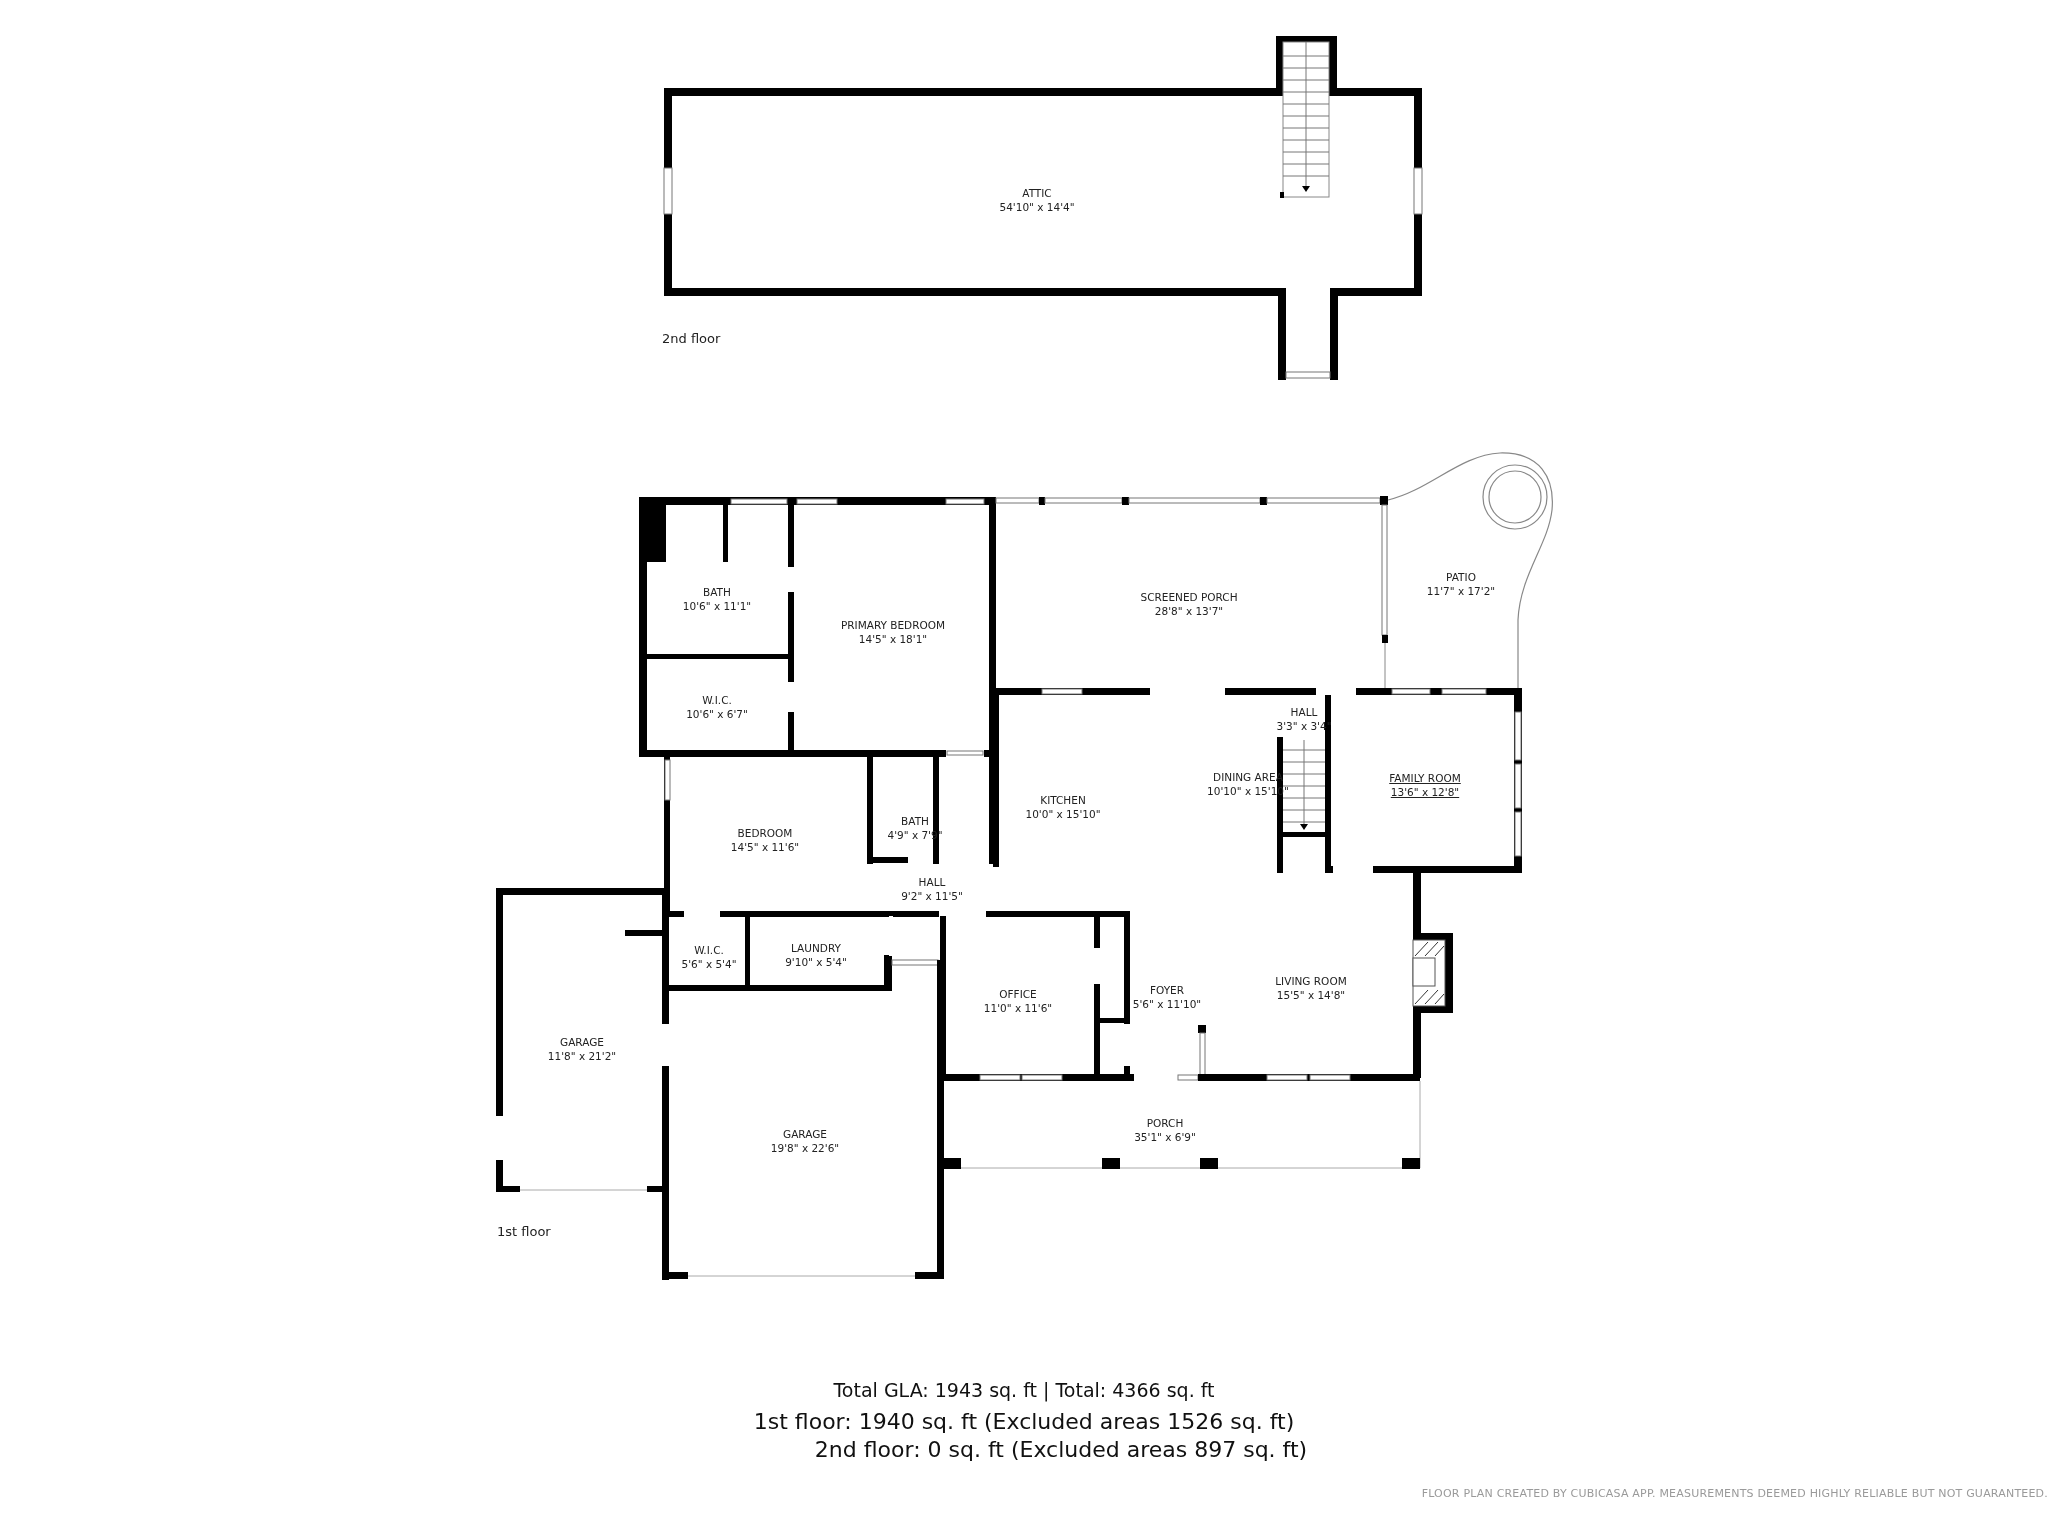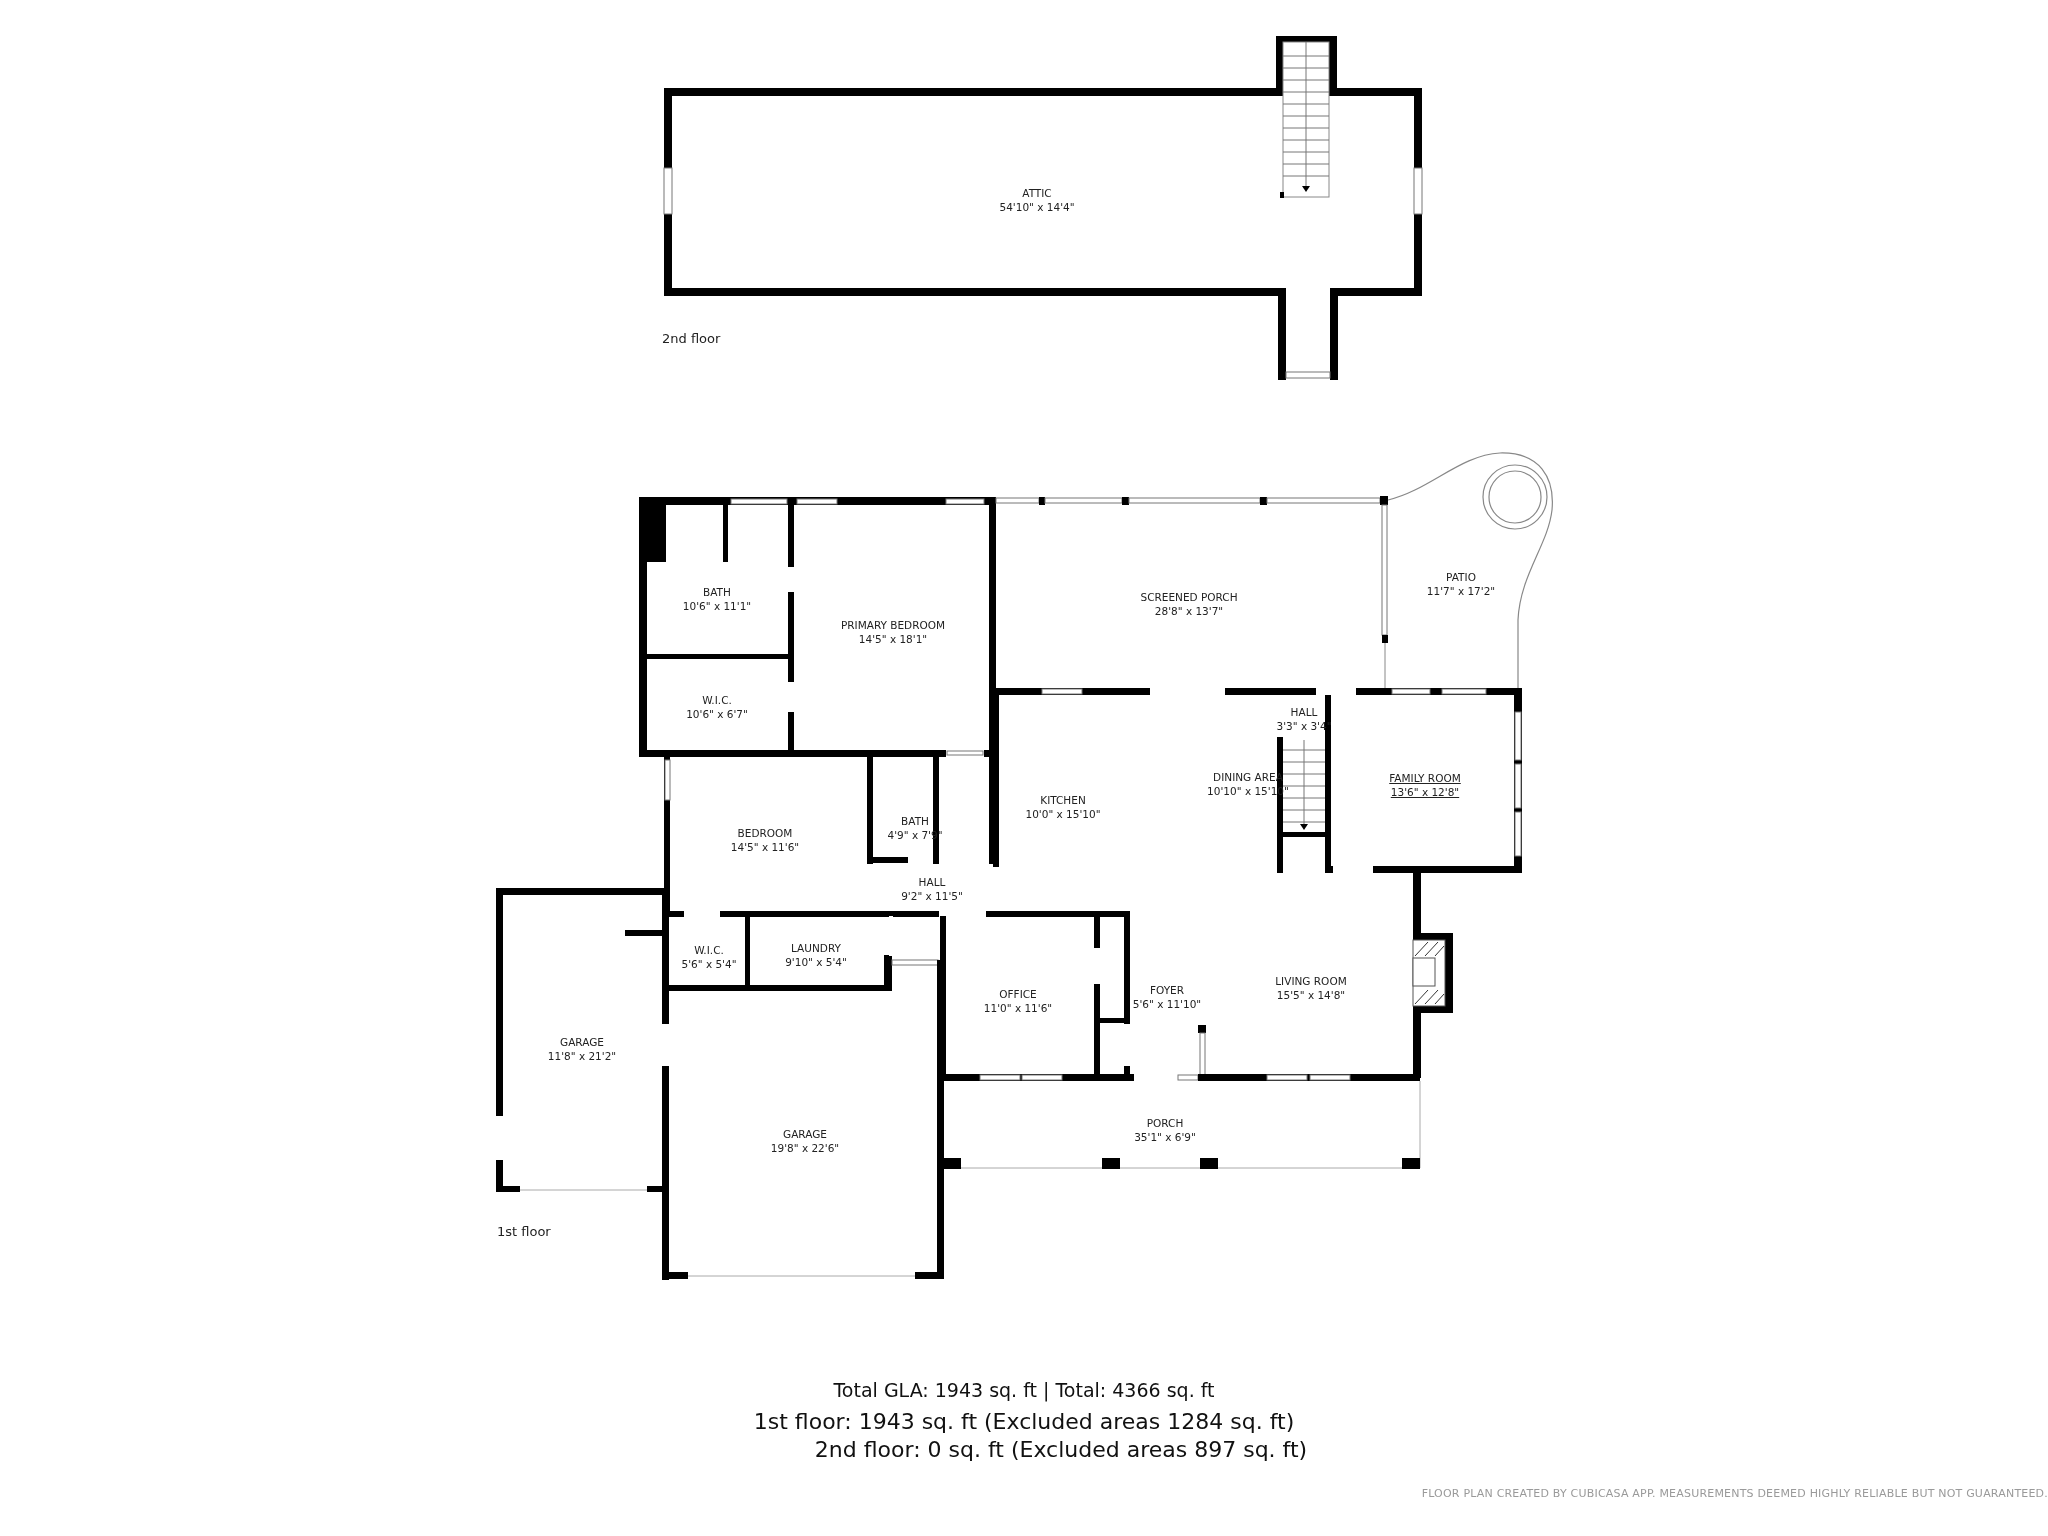--- a/index.html
+++ b/index.html
@@ -295,15 +295,15 @@
   <div>GARAGE</div>
   <div>19'8" x 22'6"</div>
 </div>
 <div class="room-label" style="left:1165px; top:1130px;">
   <div>PORCH</div>
   <div>35'1" x 6'9"</div>
 </div>
 <div class="floor-label" style="left:497px; top:1224px;">1st floor</div>
 
 <div class="footer-line" style="top:1379px; font-weight:normal; font-size:19px;">Total GLA: 1943 sq. ft | Total: 4366 sq. ft</div>
-<div class="footer-line" style="top:1409px;">1st floor: 1943 sq. ft (Excluded areas 1284 sq. ft)</div>
+<div class="footer-line" style="top:1409px;">1st floor: 1940 sq. ft (Excluded areas 1526 sq. ft)</div>
 <div class="footer-line" style="top:1437px;margin-left:37px;">2nd floor: 0 sq. ft (Excluded areas 897 sq. ft)</div>
 <div class="disclaimer">FLOOR PLAN CREATED BY CUBICASA APP. MEASUREMENTS DEEMED HIGHLY RELIABLE BUT NOT GUARANTEED.</div>
 
 </body></html>

